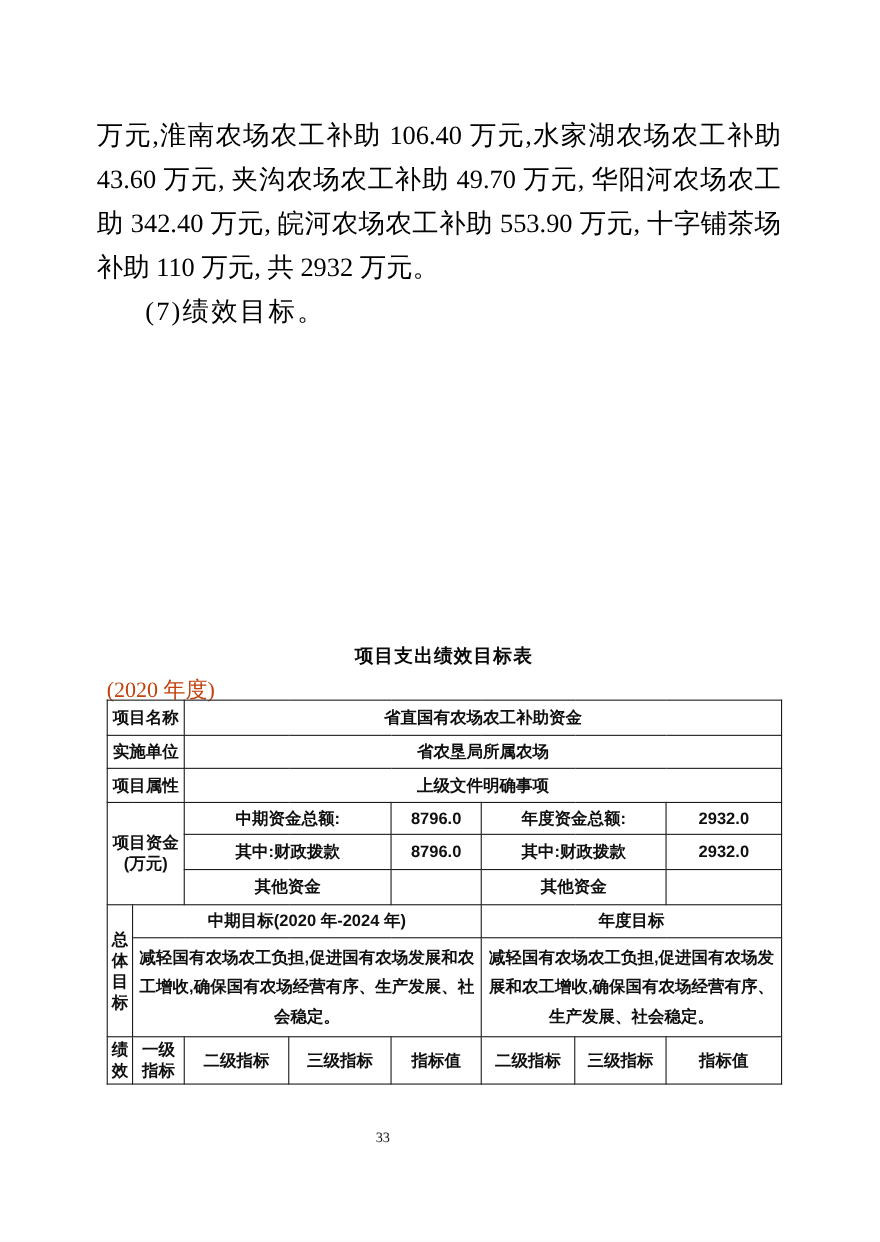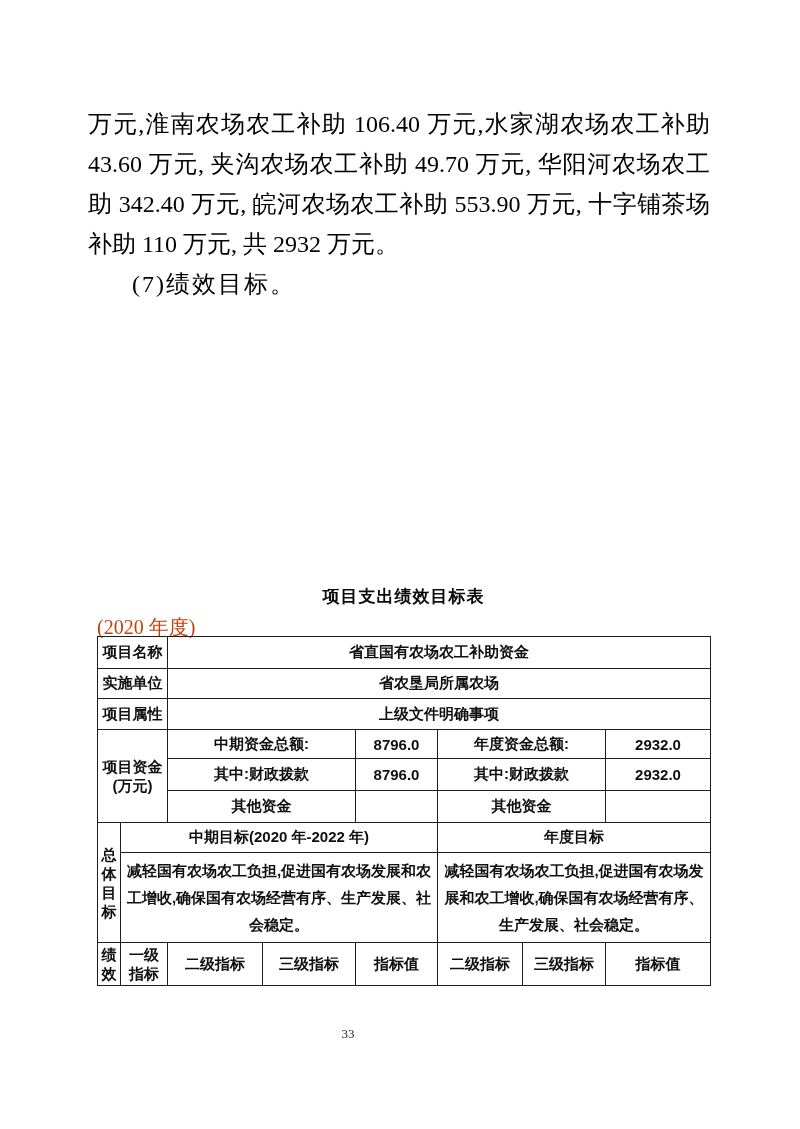--- a/index.html
+++ b/index.html
@@ -117,21 +117,21 @@
         <td colspan="2">其他资金</td>
         <td class="rgt"></td>
         <td colspan="2">其他资金</td>
         <td class="rgt"></td>
       </tr>
       <tr style="height:30px">
         <td rowspan="2" class="v">总
 体
 目
 标</td>
-        <td colspan="4">中期目标(2020 年-2022 年)</td>
+        <td colspan="4">中期目标(2020 年-2024 年)</td>
         <td colspan="3">年度目标</td>
       </tr>
       <tr style="height:90px">
         <td colspan="4" class="goal">减轻国有农场农工负担,促进国有农场发展和农工增收,确保国有农场经营有序、生产发展、社会稳定。</td>
         <td colspan="3" class="goal">减轻国有农场农工负担,促进国有农场发展和农工增收,确保国有农场经营有序、生产发展、社会稳定。</td>
       </tr>
       <tr style="height:43px">
         <td class="v">绩
 效</td>
         <td class="v">一级

